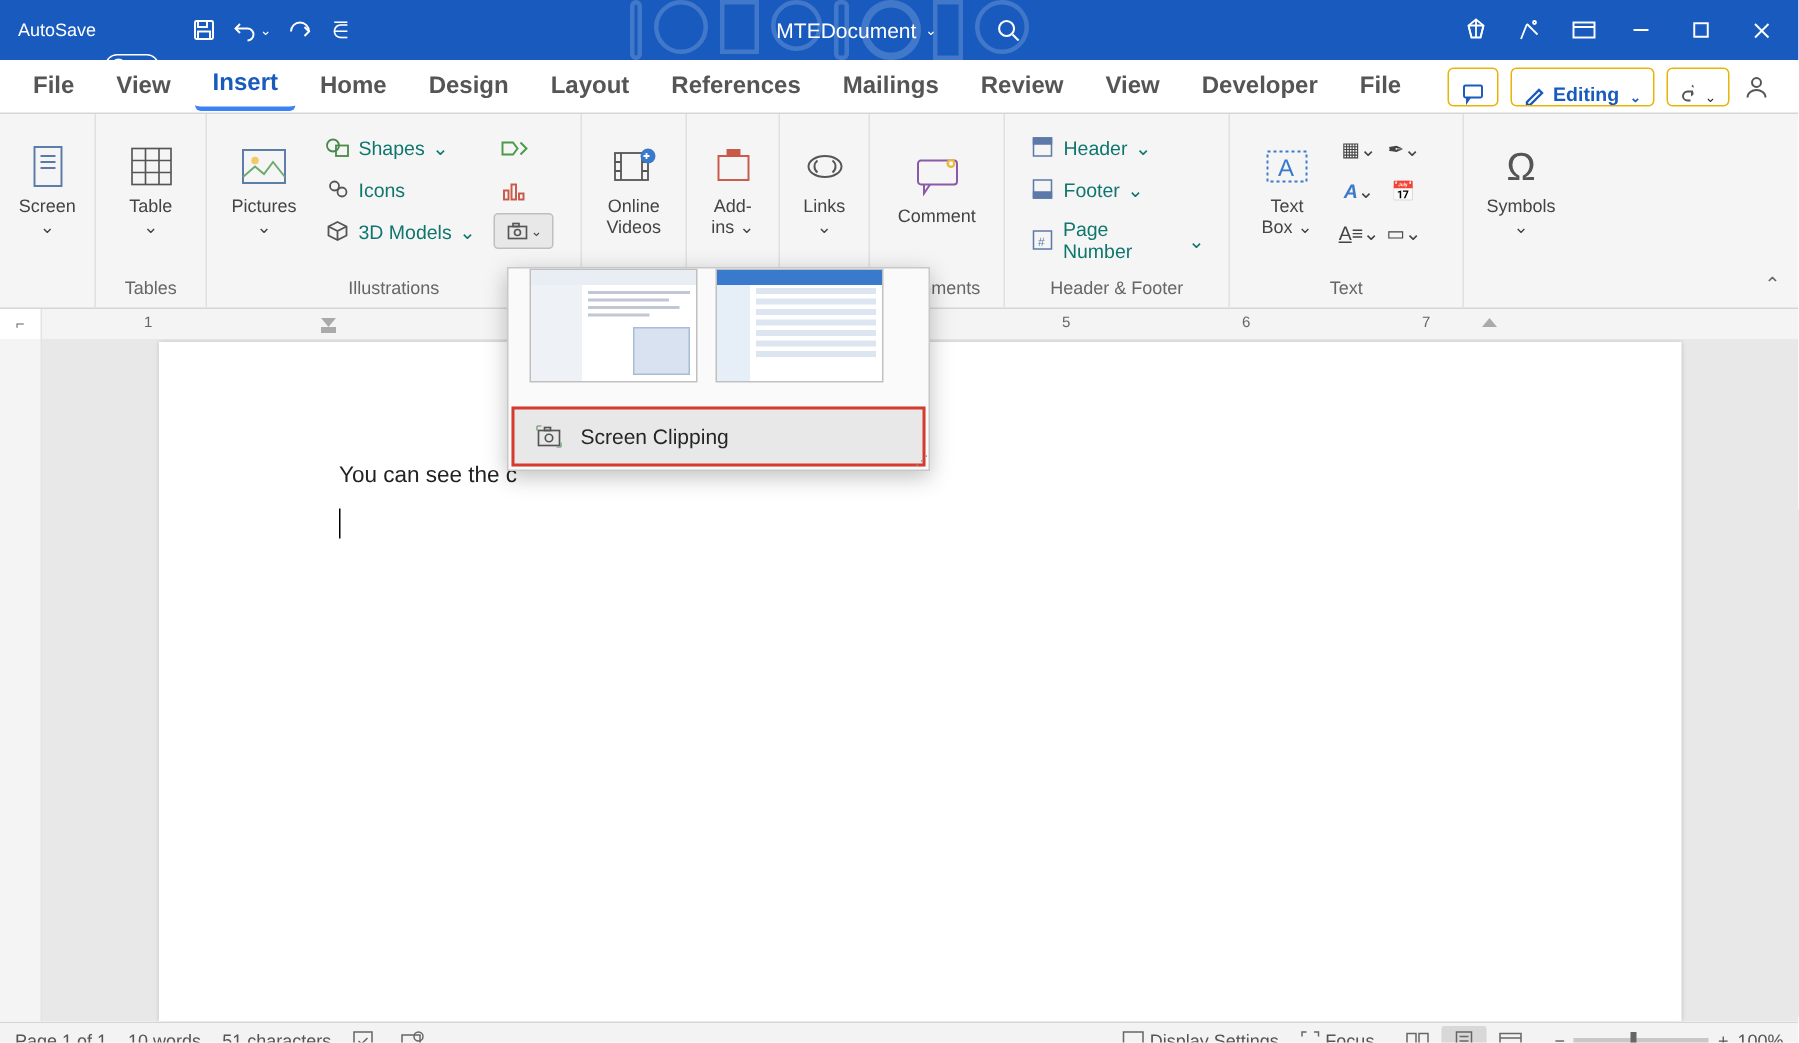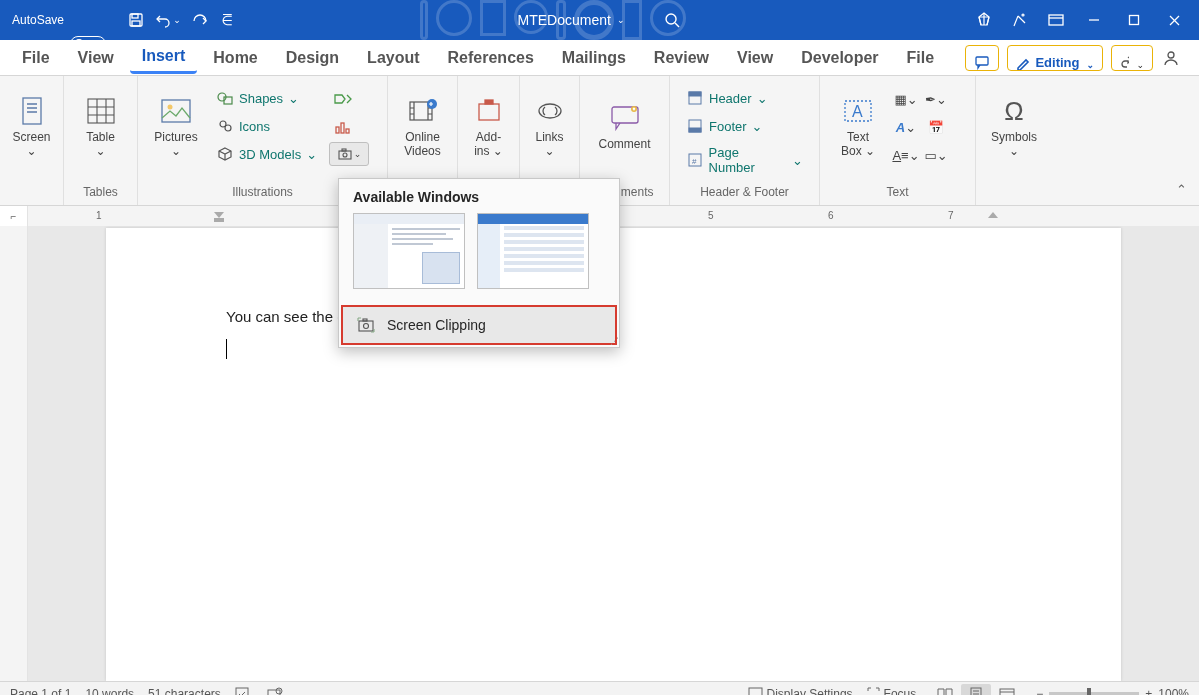--- a/index.html
+++ b/index.html
@@ -464,21 +464,20 @@
   <div class="v-ruler"></div>
   <div class="canvas-wrap">
     <div class="page">
       <div class="body-text">You can see the c</div>
       <div class="cursor"></div>
     </div>
   </div>
 </div>
 
 <div class="popup">
-  <div class="popup-title">Available Windows</div>
   <div class="thumb-row">
     <div class="thumb">
       <div class="bar"></div>
         <div class="side"></div>
       <div class="main">
           <div class="line"></div>
           <div class="line" style="width:80%;"></div>
           <div class="line" style="width:90%;"></div>
           <div class="line" style="width:60%;"></div>
         </div>

